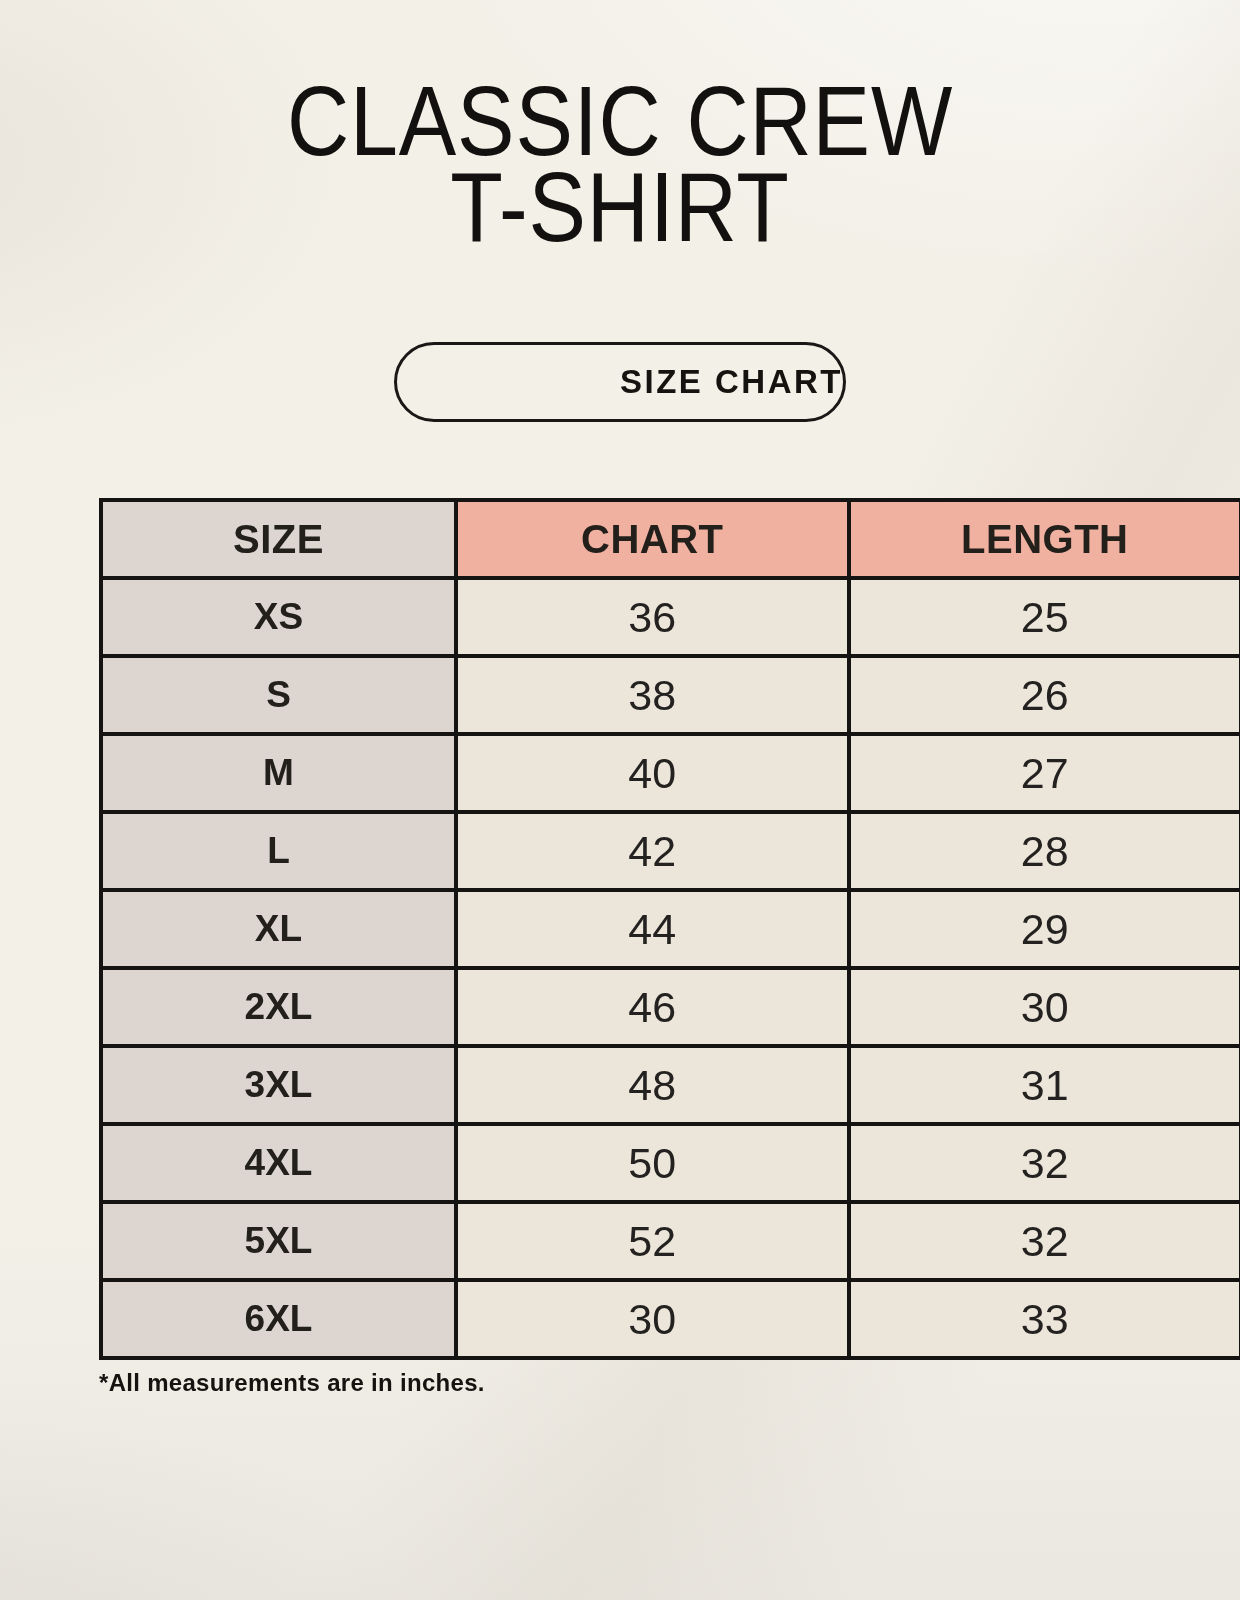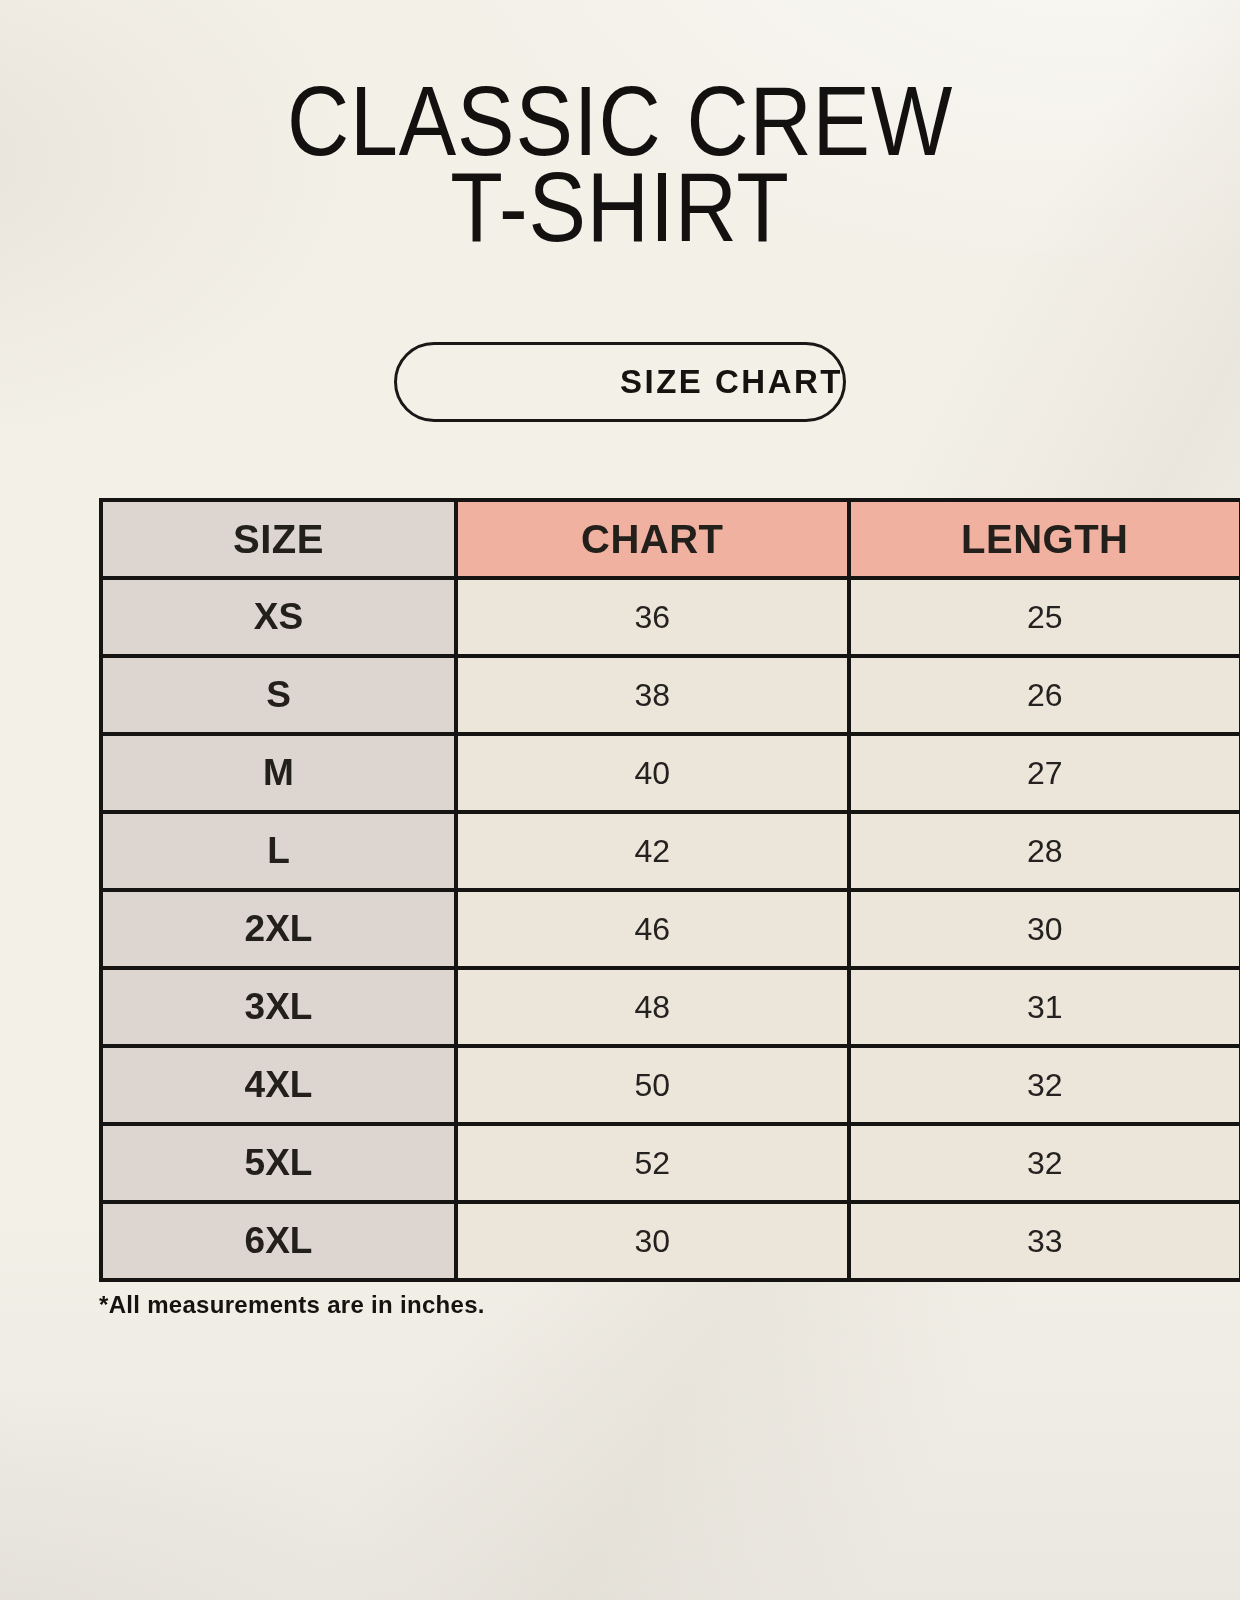--- a/index.html
+++ b/index.html
@@ -80,21 +80,21 @@
   }
   thead th.col-size{ background:var(--size-col); width:355px; }
   tbody th{
     background:var(--size-col);
     font-size:37px;
     font-weight:700;
     color:#23201c;
   }
   tbody td{
     background:var(--cell);
-    font-size:32px;
+    font-size:43px;
     font-weight:400;
     color:#242220;
   }
   .footnote{
     width:1053px;
     margin:9px 0 0 99px;
     text-align:left;
     font-size:24px;
     font-weight:700;
     letter-spacing:0.3px;
@@ -138,20 +138,25 @@
           <th>M</th>
           <td>40</td>
           <td>27</td>
         </tr>
         <tr>
           <th>L</th>
           <td>42</td>
           <td>28</td>
         </tr>
         <tr>
+          <th>XL</th>
+          <td>44</td>
+          <td>29</td>
+        </tr>
+        <tr>
           <th>2XL</th>
           <td>46</td>
           <td>30</td>
         </tr>
         <tr>
           <th>3XL</th>
           <td>48</td>
           <td>31</td>
         </tr>
         <tr>

